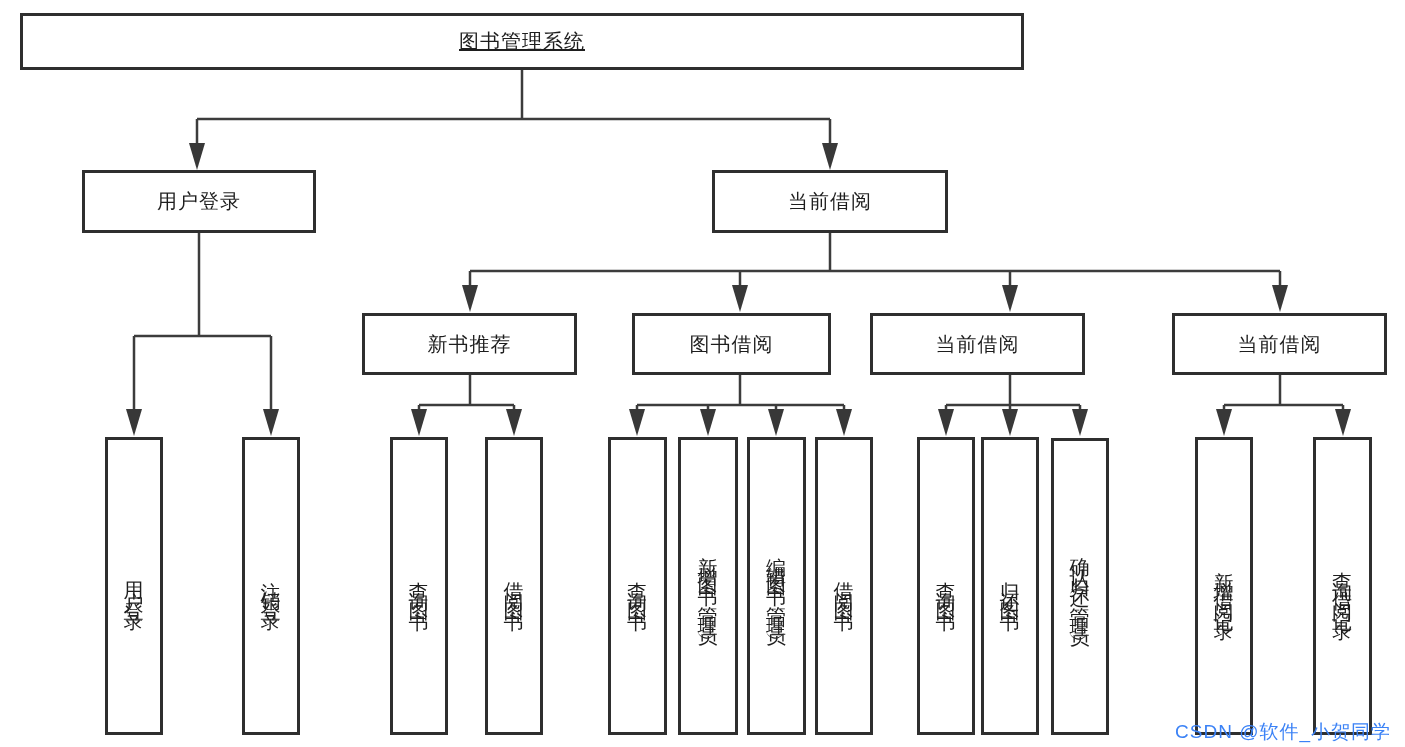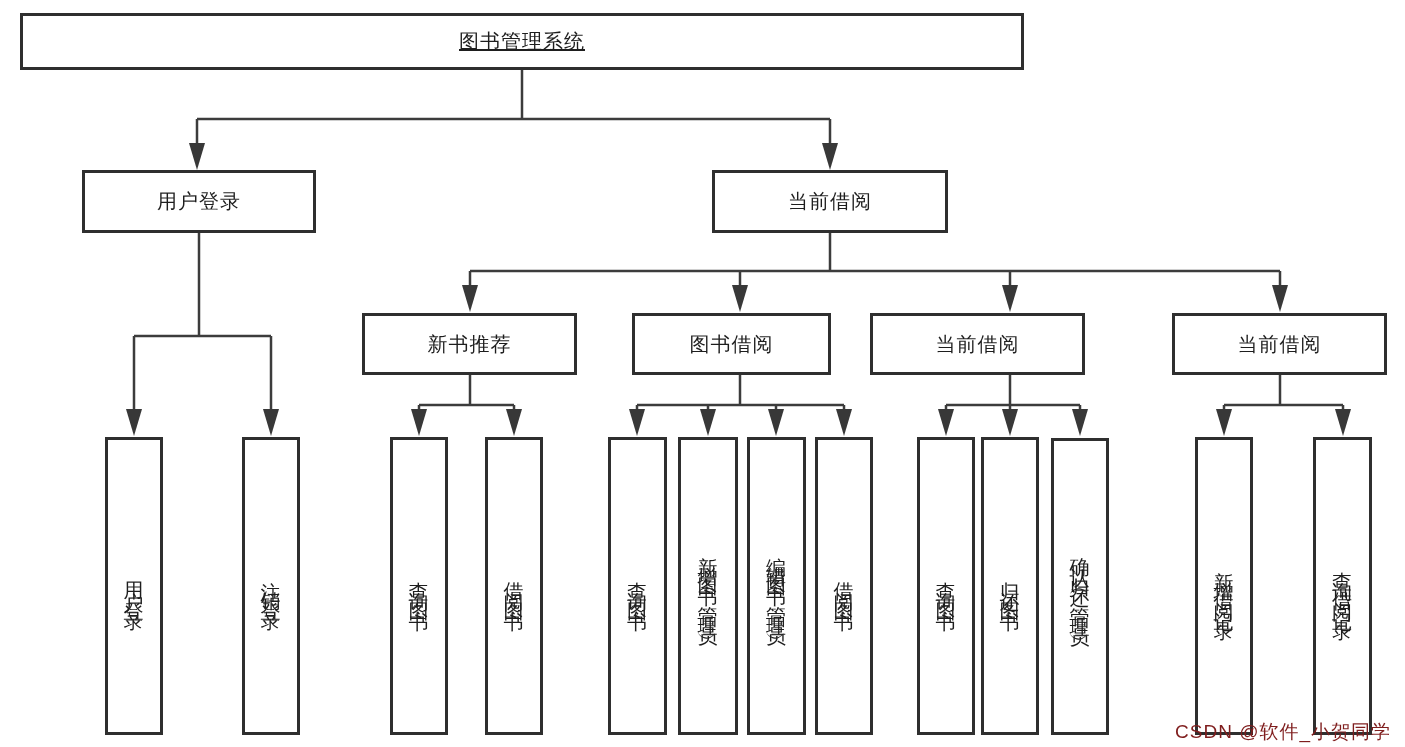--- a/index.html
+++ b/index.html
@@ -52,21 +52,21 @@
     writing-mode: vertical-rl;
     letter-spacing: 10px;
     line-height: 1;
     text-align: center;
   }
   .watermark {
     position: absolute;
     right: 14px;
     top: 719px;
     font-size: 19px;
-    color: #7f1d1d;
+    color: #3b82f6;
     letter-spacing: 1px;
     z-index: 3;
     white-space: nowrap;
   }
 </style>
 </head>
 <body>
 
 <div id="stage">
 

